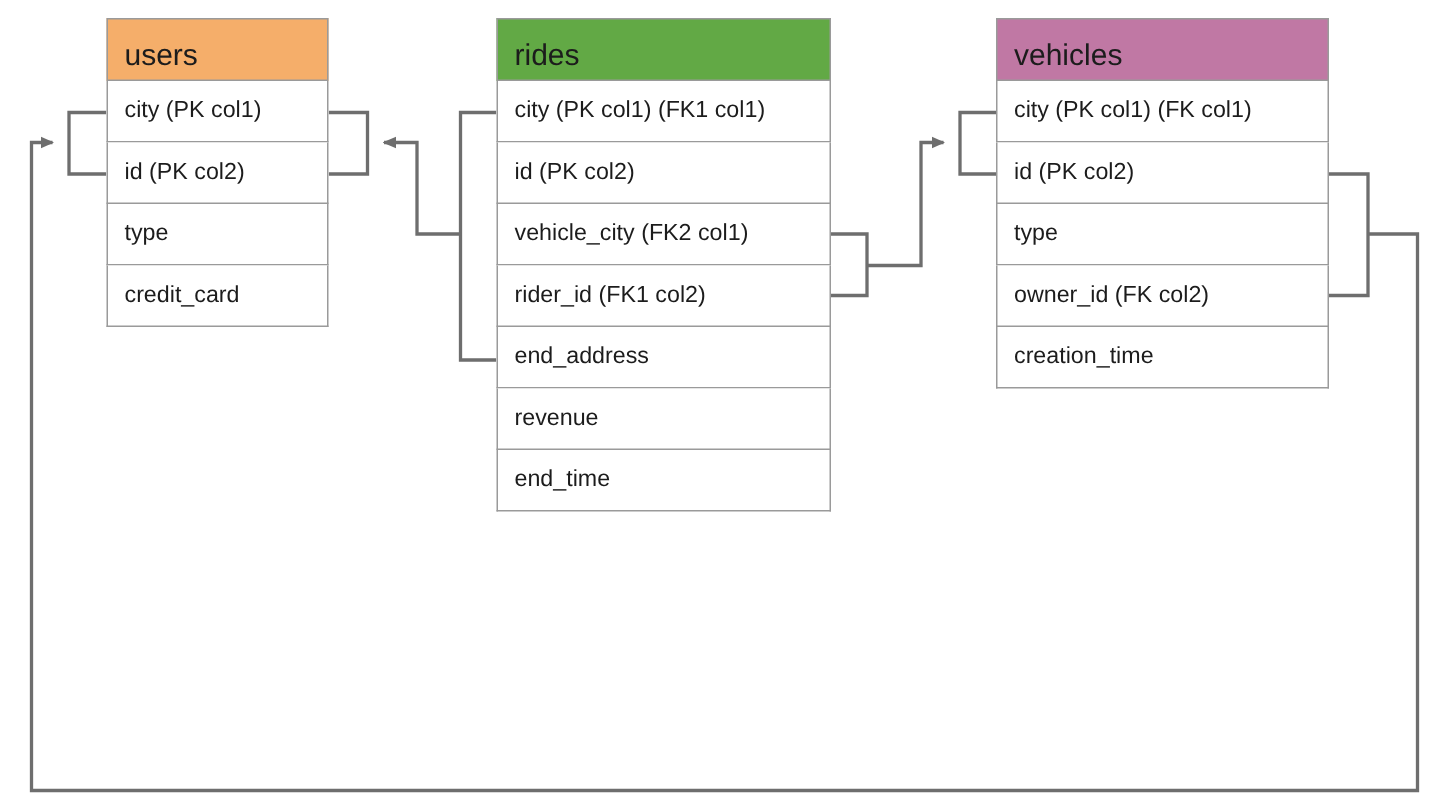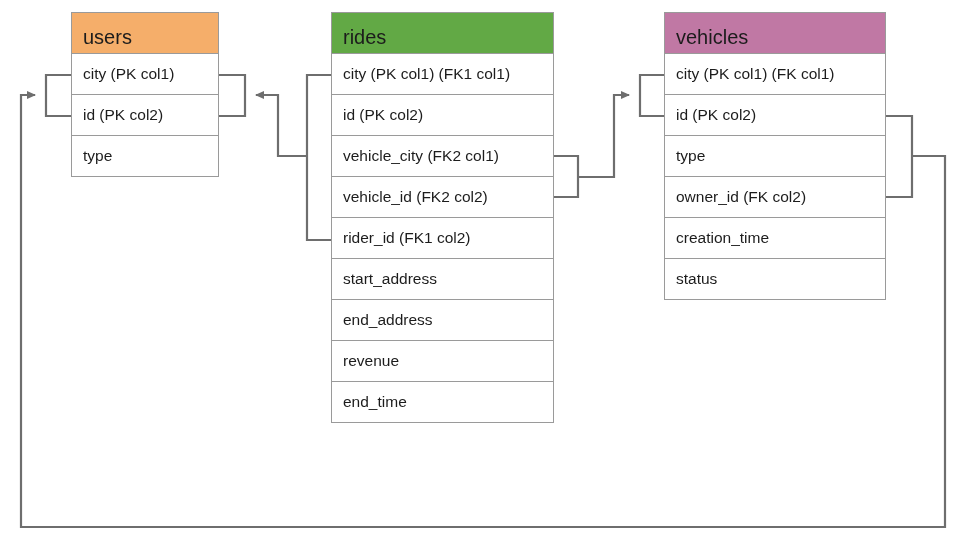--- a/index.html
+++ b/index.html
@@ -90,38 +90,36 @@
 
       <path d="M912,156 L945,156 L945,527 L21,527 L21,95 L35,95" marker-end="url(#arrow-right)"></path>
     </g>
   </svg>
 
   <div class="table" style="left:71px; top:12px; width:148px;">
     <div class="table-header" style="background:#f5ae6a;">users</div>
     <div class="col">city (PK col1)</div>
     <div class="col">id (PK col2)</div>
     <div class="col">type</div>
+    <div class="col">credit_card</div>
   </div>
 
   <div class="table" style="left:331px; top:12px; width:223px;">
     <div class="table-header" style="background:#62a945;">rides</div>
     <div class="col">city (PK col1) (FK1 col1)</div>
     <div class="col">id (PK col2)</div>
     <div class="col">vehicle_city (FK2 col1)</div>
-    <div class="col">vehicle_id (FK2 col2)</div>
     <div class="col">rider_id (FK1 col2)</div>
-    <div class="col">start_address</div>
     <div class="col">end_address</div>
     <div class="col">revenue</div>
     <div class="col">end_time</div>
   </div>
 
   <div class="table" style="left:664px; top:12px; width:222px;">
     <div class="table-header" style="background:#c078a4;">vehicles</div>
     <div class="col">city (PK col1) (FK col1)</div>
     <div class="col">id (PK col2)</div>
     <div class="col">type</div>
     <div class="col">owner_id (FK col2)</div>
     <div class="col">creation_time</div>
-    <div class="col">status</div>
   </div>
 
 </div>
 
 </body></html>

